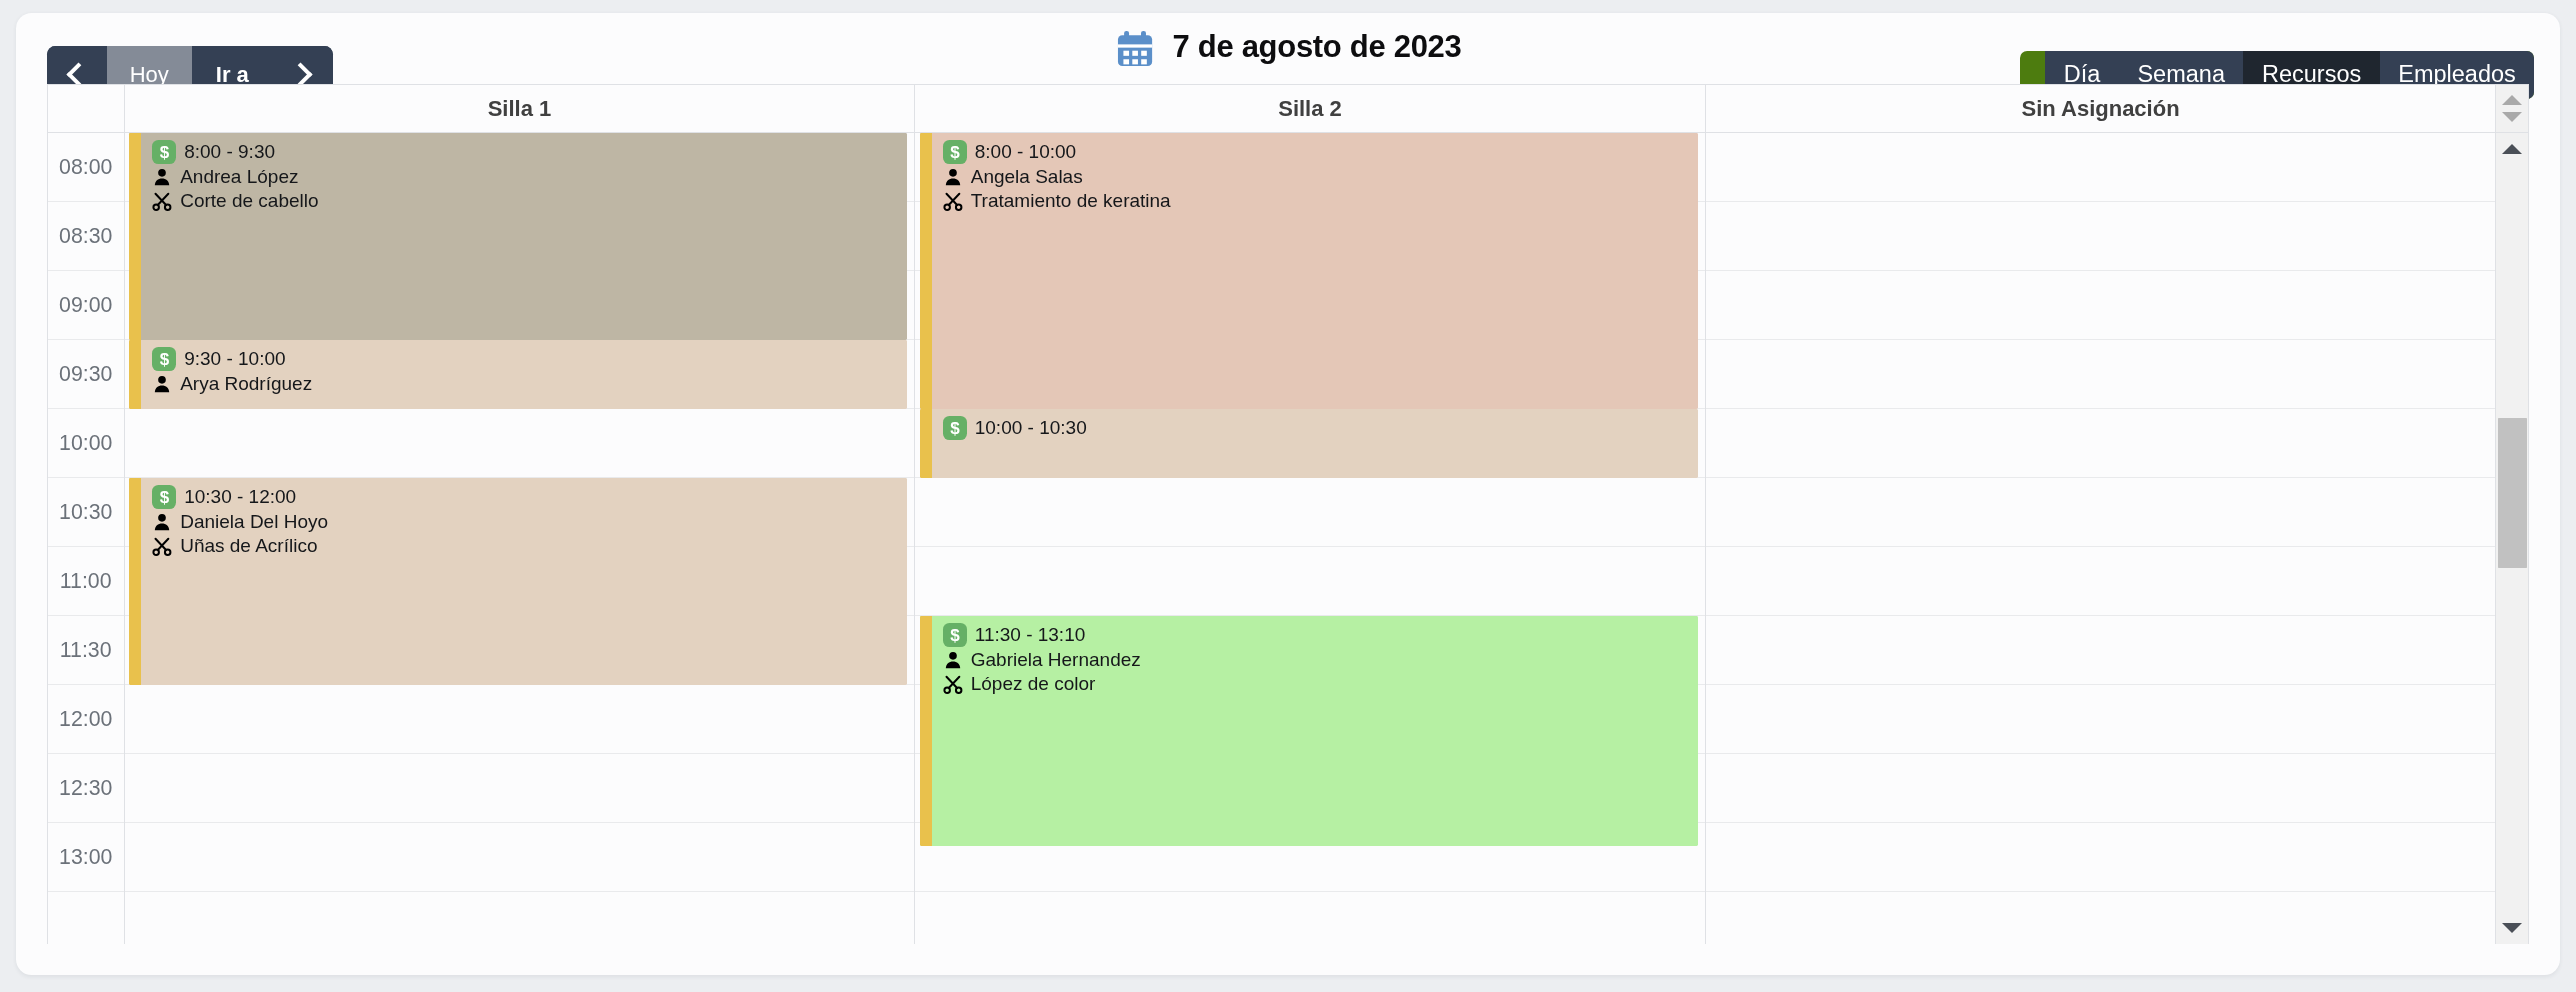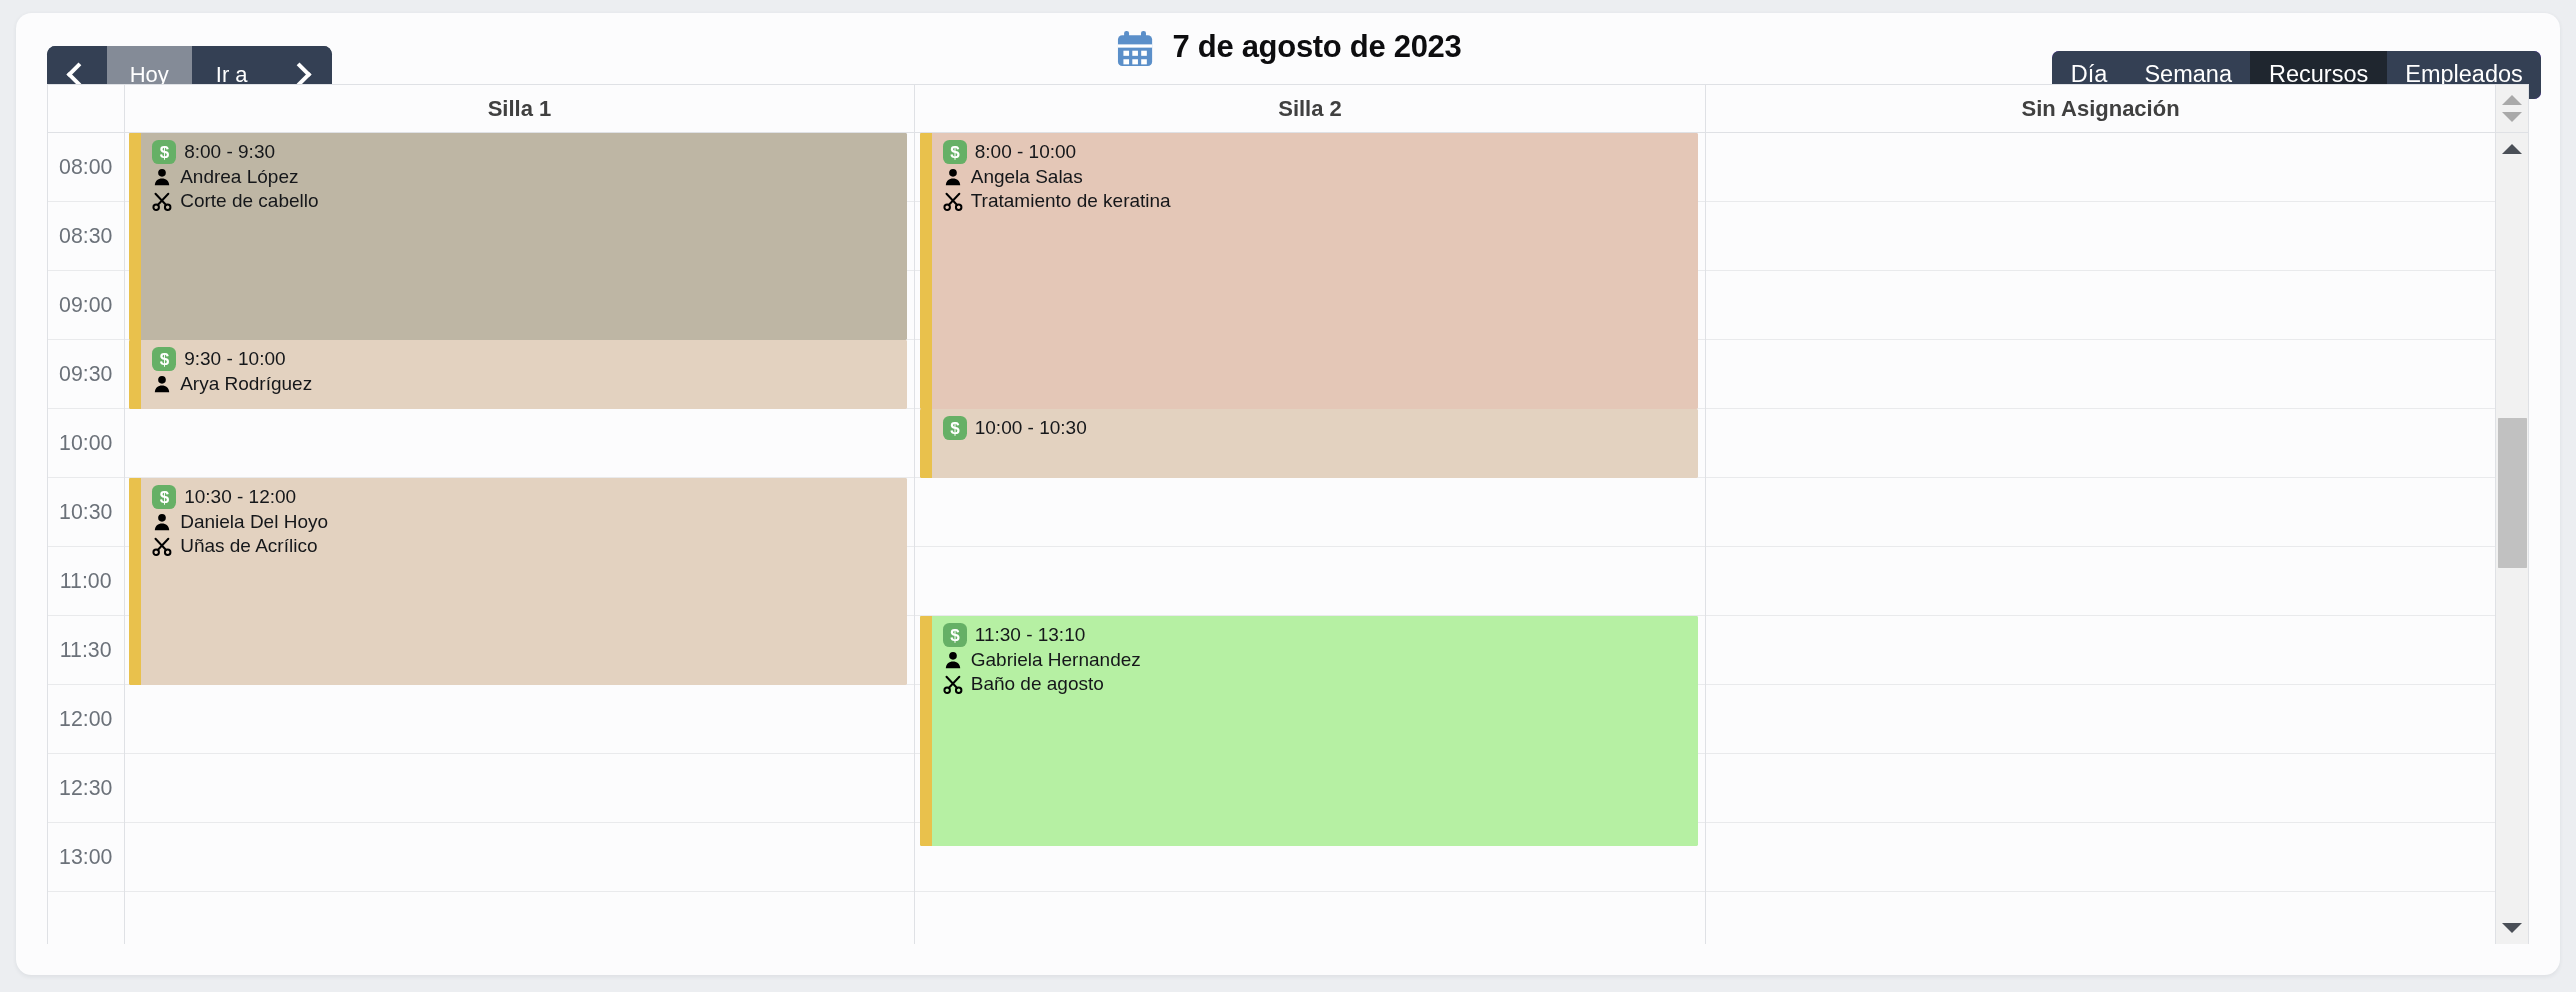--- a/index.html
+++ b/index.html
@@ -55,21 +55,21 @@
     background: #344054;
     border: none;
     font-family: "Liberation Sans", sans-serif;
     font-size: 22px;
     cursor: pointer;
     padding: 0 18.5px;
     line-height: 1;
   }
   .nav-btn.arrow { width: 60px; padding: 0; font-size: 28.5px; font-weight: 600; }
   .nav-btn.today { background: #848b97; padding: 0 23px; }
-  .nav-btn.goto  { padding: 0 24px; }
+  .nav-btn.goto  { padding: 0 24px; font-weight: bold; }
 
   .chev {
     display: inline-block;
     width: 17px; height: 17px;
     border-right: 4.3px solid #fff;
     border-bottom: 4.3px solid #fff;
   }
   .chev.left  { transform: rotate(135deg); margin-left: 4.3px; }
   .chev.right { transform: rotate(-45deg); margin-right: 4.3px; }
 
@@ -86,27 +86,28 @@
   .cal-icon { width: 41px; height: 41px; display: block; }
   .title-text {
     font-size: 31px;
     font-weight: bold;
     color: #0d0d0f;
     letter-spacing: -0.3px;
   }
 
   .view-group {
     position: absolute;
-    right: 19px;
+    right: 26px;
     top: 38px;
     display: flex;
     height: 48px;
     border-radius: 7.1px;
     overflow: hidden;
-    background: #6d28d9;
+    background: #4d7c0f;
+    padding-left: 25px;
   }
   .view-btn {
     display: flex;
     align-items: center;
     justify-content: center;
     background: #344054;
     color: #ffffff;
     border: none;
     font-family: "Liberation Sans", sans-serif;
     font-size: 23.5px;
@@ -501,21 +502,21 @@
                       </svg>
                       <span>Gabriela Hernandez</span>
                     </div>
                     <div class="ev-line">
                       <svg viewBox="0 0 24 24" class="mini-icon">
                         <circle cx="5" cy="18.3" r="3.3" fill="none" stroke="#000" stroke-width="2.4"></circle>
                         <circle cx="18.8" cy="18.3" r="3.3" fill="none" stroke="#000" stroke-width="2.4"></circle>
                         <line x1="6.9" x2="19.6" y1="15.6" y2="2.1" stroke="#000" stroke-width="2.4" stroke-linecap="round"></line>
                         <line x1="16.9" x2="4.2" y1="15.6" y2="2.1" stroke="#000" stroke-width="2.4" stroke-linecap="round"></line>
                       </svg>
-                      <span>Baño de agosto</span>
+                      <span>López de color</span>
                     </div>
                   </div>
                 </div>
               </div>
             </div>
           <div class="col" id="col-2">
               <div class="slot"></div>
               <div class="slot"></div>
               <div class="slot"></div>
               <div class="slot"></div>

